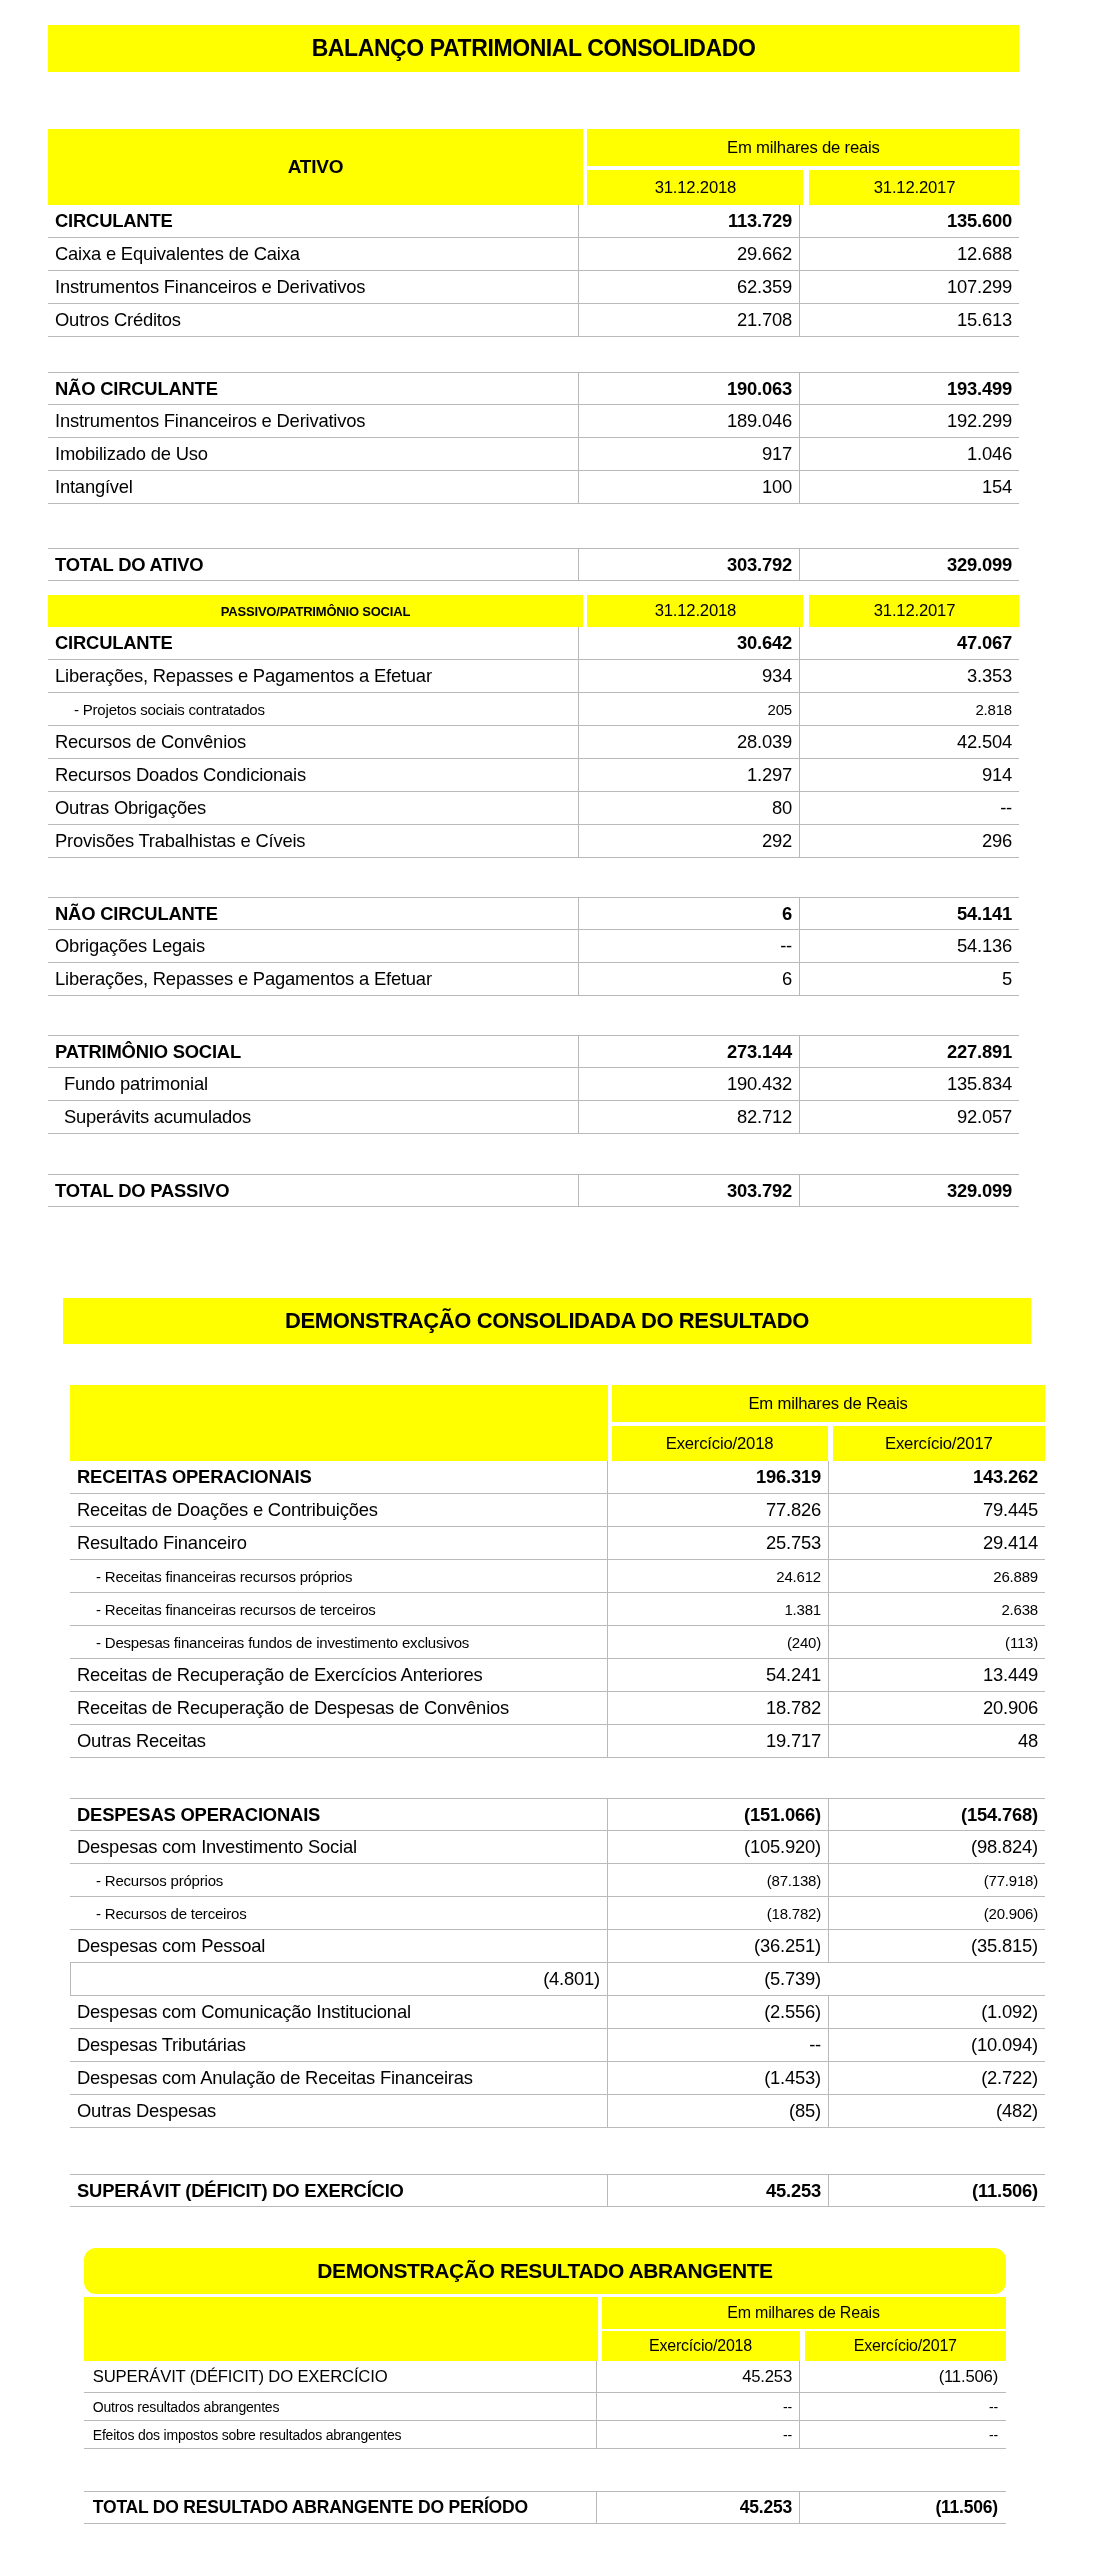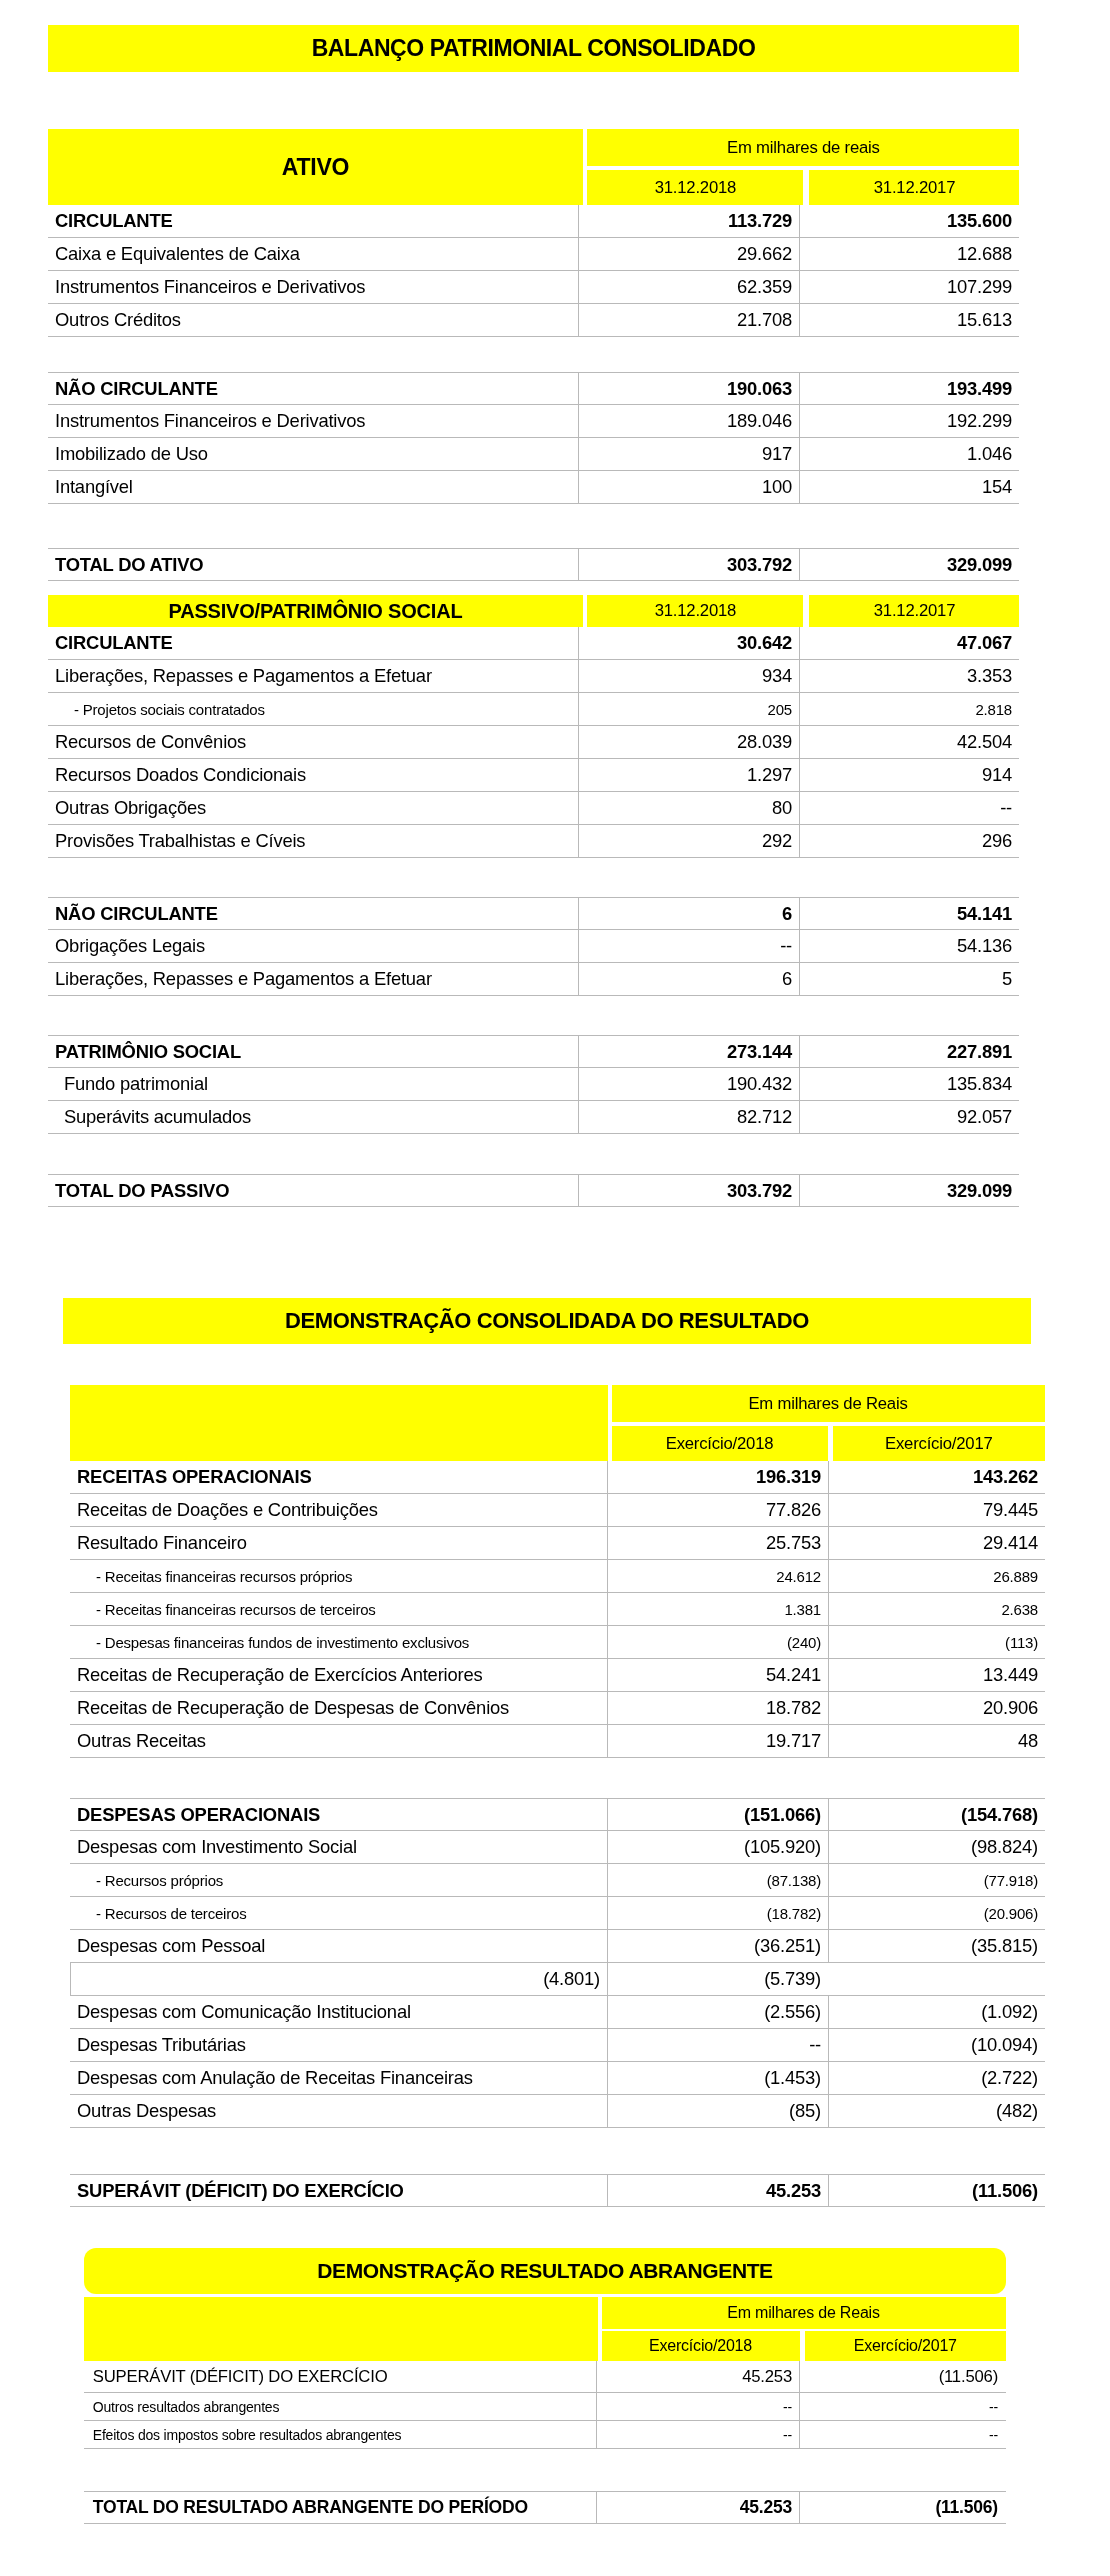--- a/index.html
+++ b/index.html
@@ -22,27 +22,27 @@
   #banner1{left:48px;top:24.6px;width:971px;height:47px;font-size:23px;}
   #dre-banner{left:63px;top:1298px;width:968px;height:46px;font-size:22px;}
   
   .hdr{display:grid;}
   .hcell{background:var(--yellow);display:flex;align-items:center;justify-content:center;}
   .hbold{font-weight:700;}
   .years{display:grid;}
   
   #balance{position:absolute;left:48px;top:129px;width:971px;}
   #ativo-header{grid-template-columns:535px 4.4px 432px;grid-template-rows:37px 4.4px 35px;}
-  #ativo-header .corner{grid-column:1;grid-row:1 / span 3;font-size:23px;}
+  #ativo-header .corner{grid-column:1;grid-row:1 / span 3;font-size:19px;}
   #ativo-header .unit{grid-column:3;grid-row:1;font-size:16.7px;}
   #ativo-header .years{grid-column:3;grid-row:3;grid-template-columns:216px 6.1px 210px;}
   #ativo-header .ycell{font-size:16.7px;}
   #passivo-header{margin-top:14px;display:grid;grid-template-columns:535px 4.4px 216px 6.1px 210px;height:32px;}
   #passivo-header .hcell{font-size:16.7px;}
-  #passivo-header .plabel{font-size:20px;font-weight:700;}
+  #passivo-header .plabel{font-size:13px;font-weight:700;}
   
   .rows .section + .section .row:first-child{border-top:1.8px solid var(--line);}
   .row{display:grid;border-bottom:1.8px solid var(--line);box-sizing:border-box;}
   .c{display:flex;align-items:center;min-width:0;}
   .c.label{padding-left:7px;}
   .c.val{justify-content:flex-end;padding-right:7px;border-left:1.8px solid var(--line);}
   .row.bold,.row.total{font-weight:700;}
   
   .tbl-balance .row{grid-template-columns:530px 221px 220px;height:33px;font-size:18.4px;}
   .tbl-balance .row.sub{font-size:15px;}

